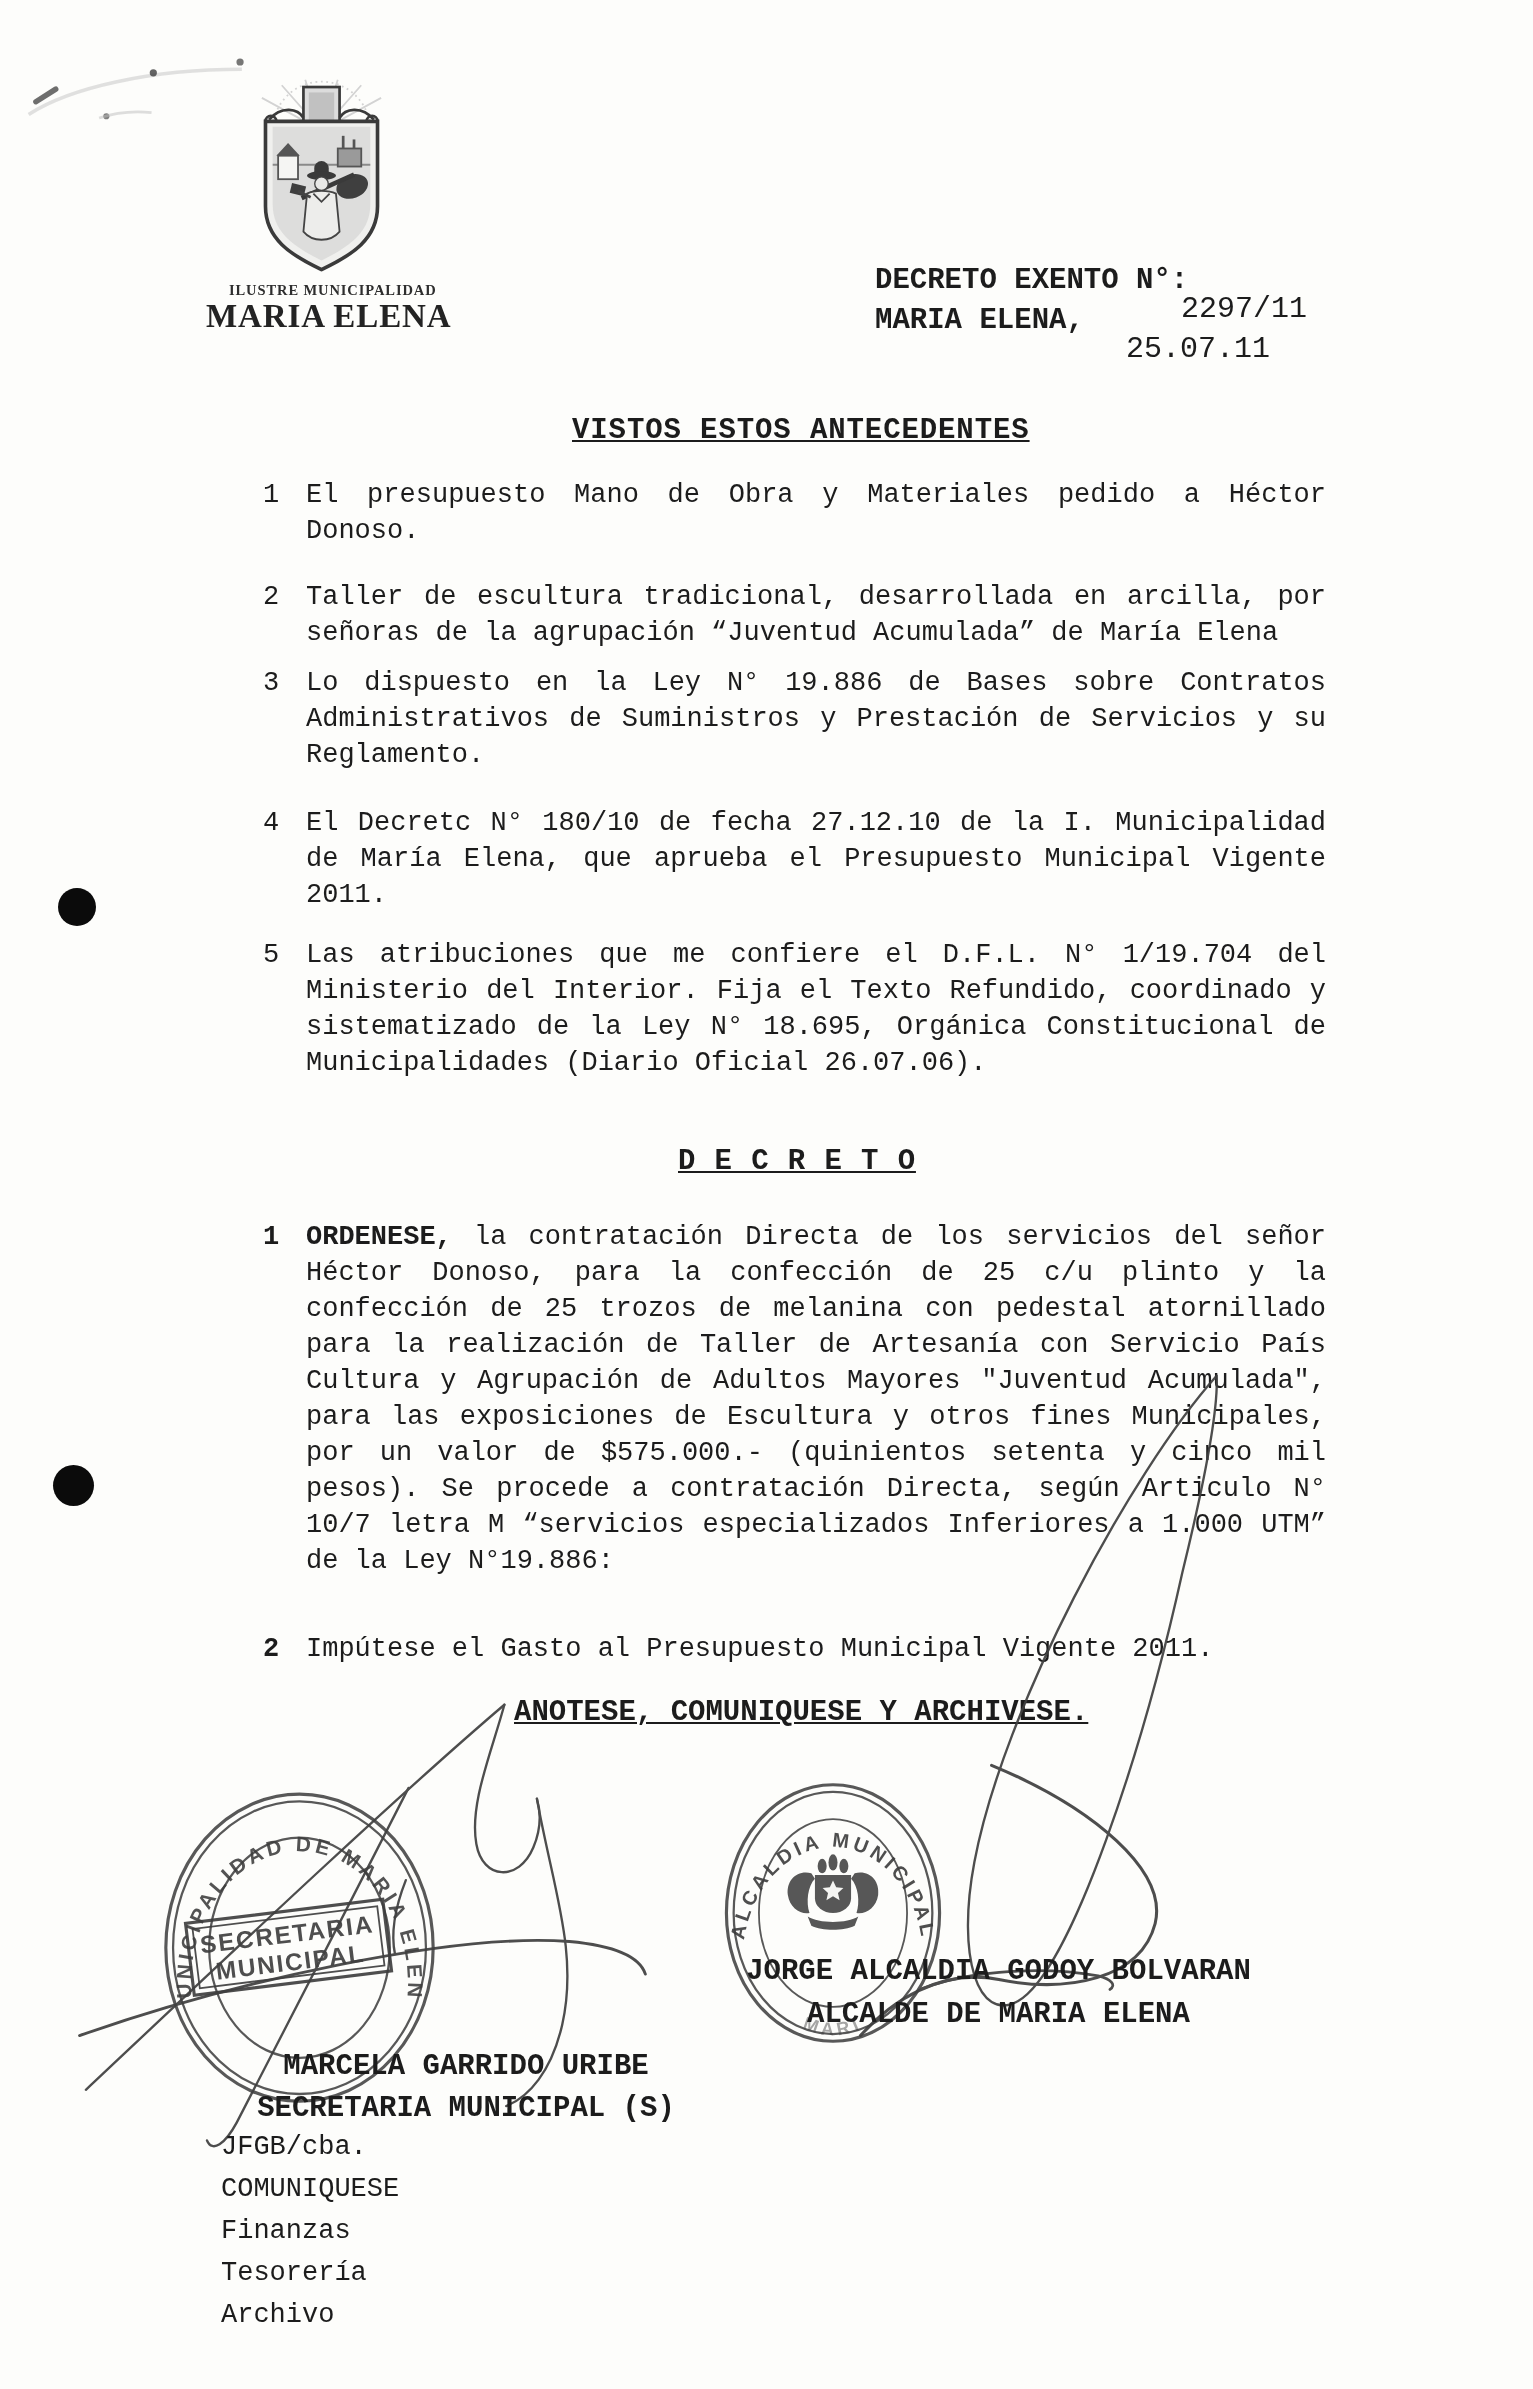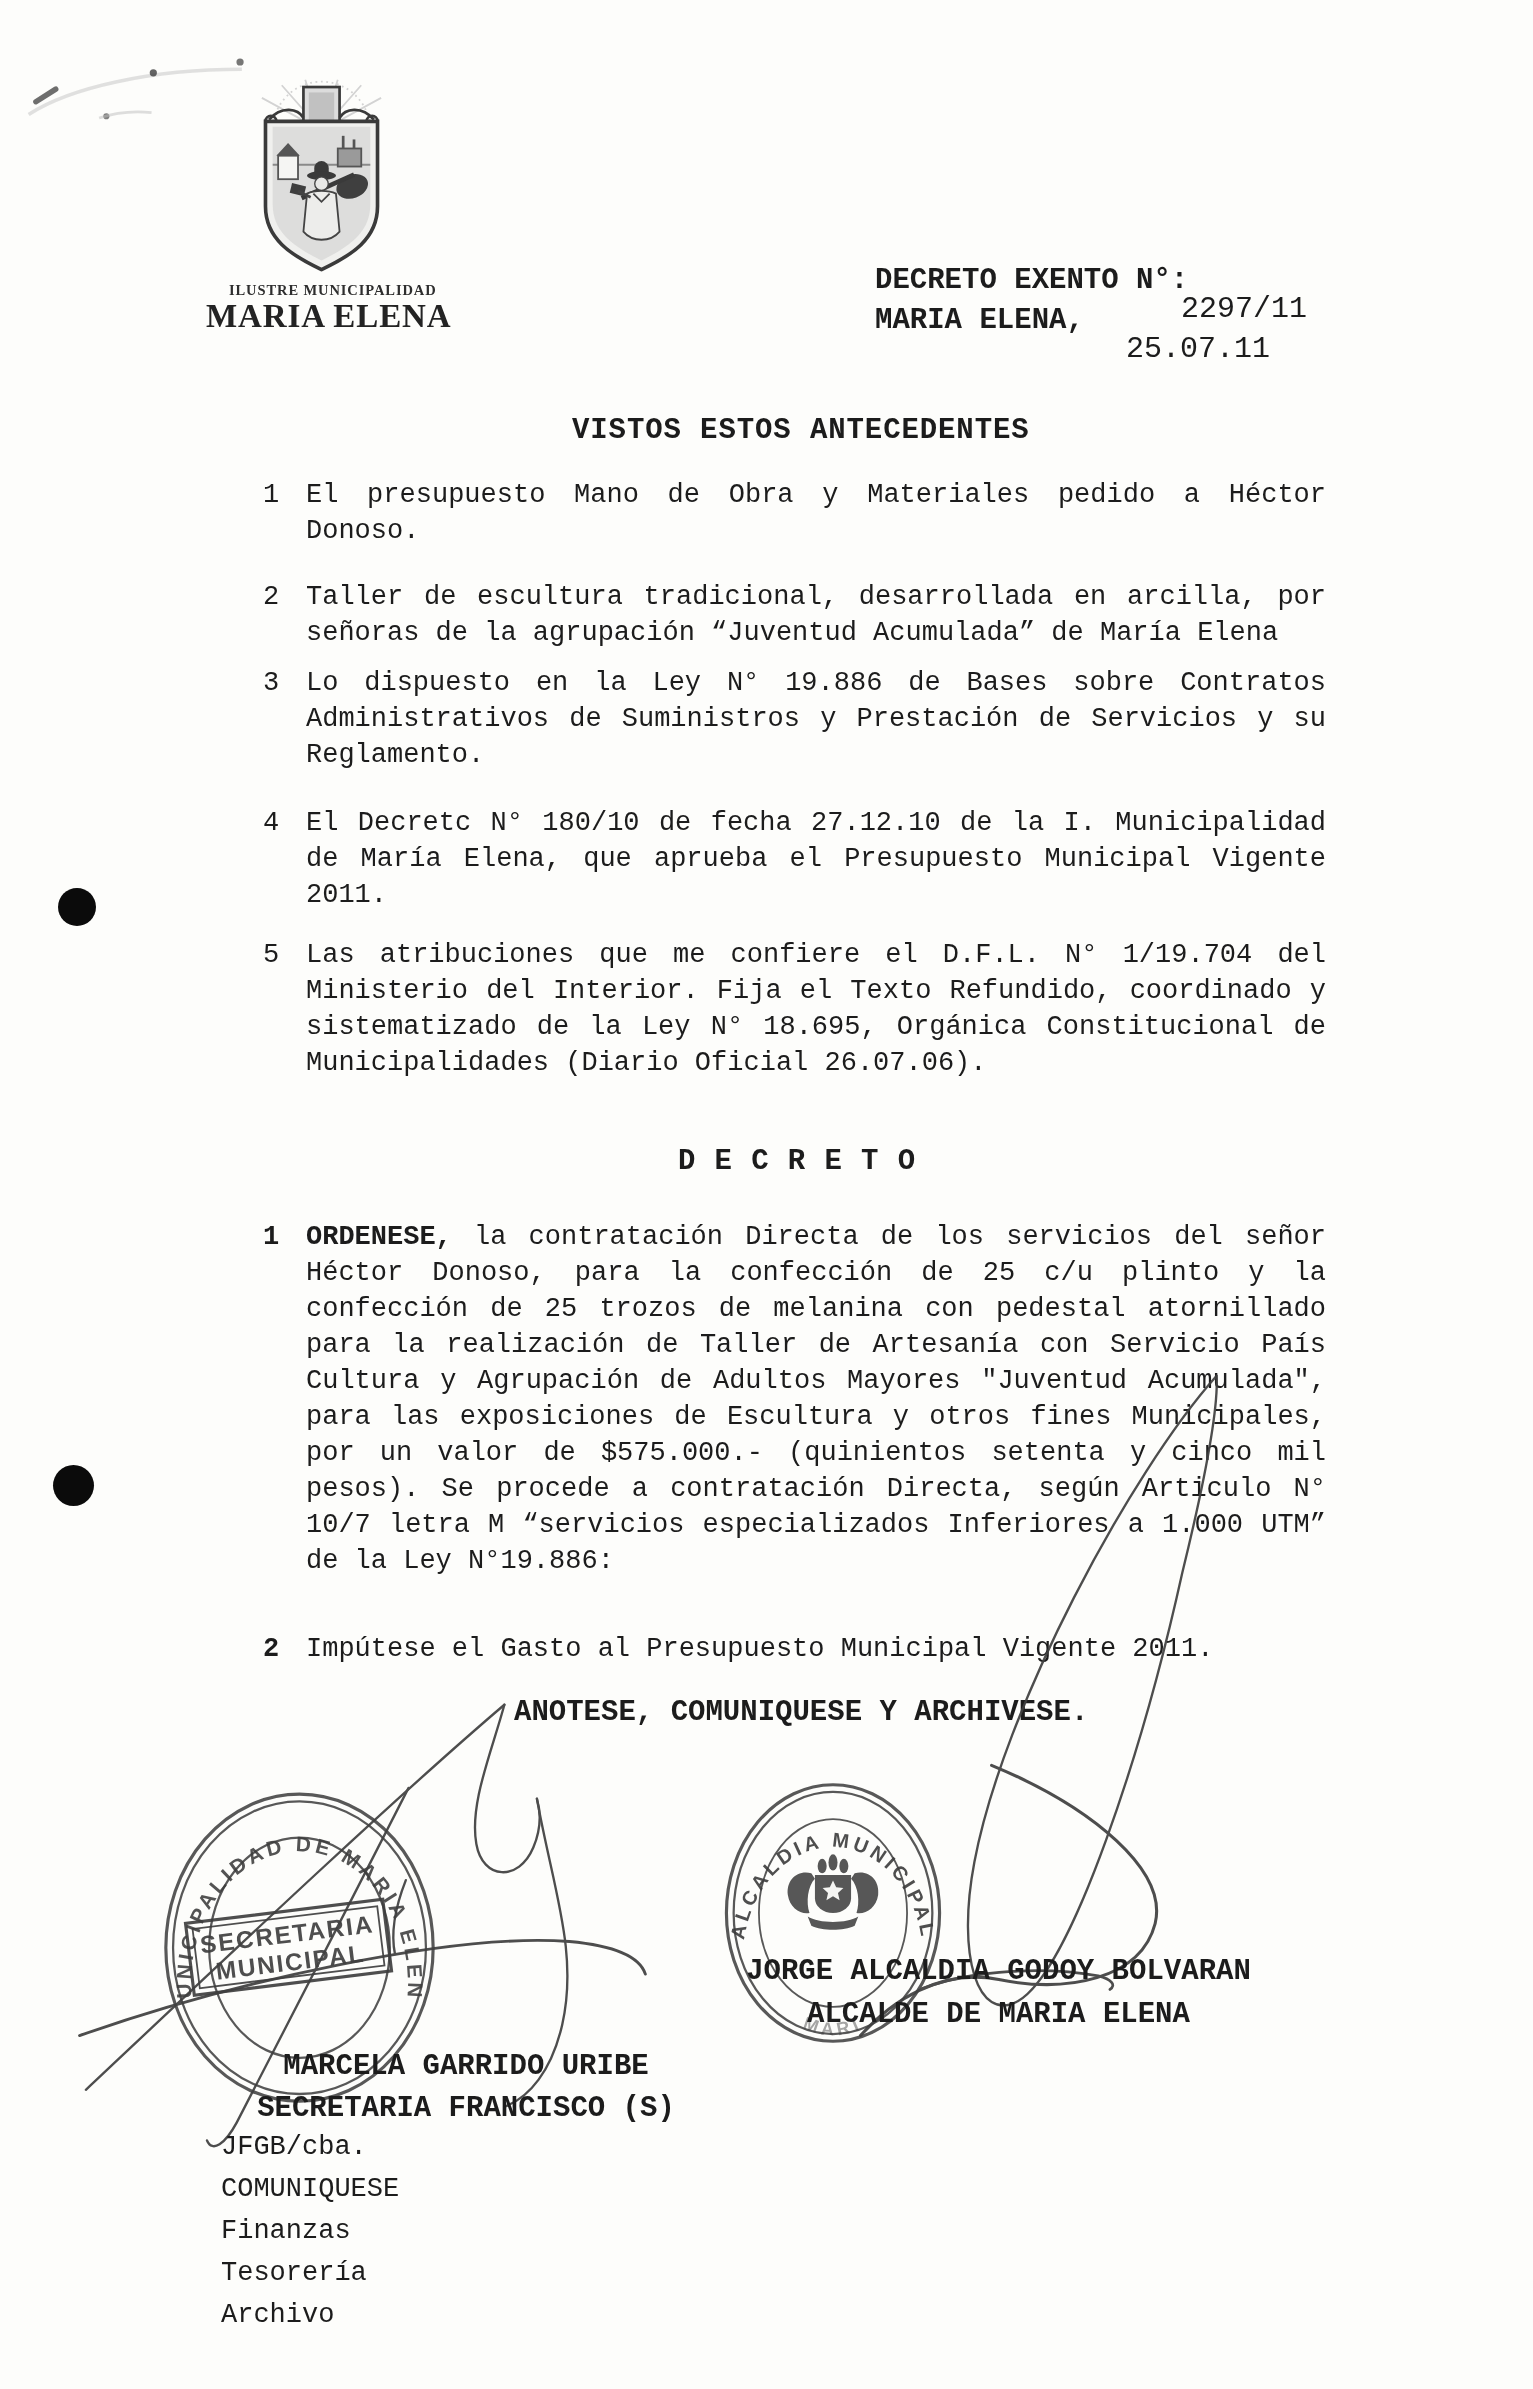--- a/index.html
+++ b/index.html
@@ -10,21 +10,21 @@
     overflow:hidden;
     font-family:"Liberation Mono","DejaVu Sans Mono",monospace;
     color:#1c1c1c;
   }
   .abs{position:absolute;}
   .b{font-weight:700;}
   .body-text{font-size:27px;line-height:36px;text-align:justify;}
   .num{font-size:27px;line-height:36px;}
   .item{position:absolute;left:306px;width:1020px;}
   .item .numcol{position:absolute;left:-43px;top:0;}
-  .heading{font-size:29px;font-weight:700;letter-spacing:0.9px;white-space:nowrap;}
+  .heading{font-size:29px;font-weight:700;letter-spacing:0.9px;white-space:nowrap;text-decoration:underline;}
   .hdr-label{font-size:29px;font-weight:700;white-space:nowrap;margin-left:39px;}
   .hdr-value{font-size:30px;font-weight:400;white-space:nowrap;margin-top:28px;}
   .letterhead-small{
     font-family:"Liberation Serif","DejaVu Serif",serif;
     font-size:14.5px;font-weight:700;letter-spacing:0.9px;color:#2e2e2e;
     text-align:center;white-space:nowrap;
   }
   .letterhead-big{
     font-family:"Liberation Serif","DejaVu Serif",serif;
     font-size:33px;font-weight:700;letter-spacing:0.9px;color:#232323;
@@ -185,21 +185,21 @@
 
     <path d="M1346,1522 C1250,1630 1110,1890 1078,2060 C1058,2165 1082,2238 1126,2214 C1186,2180 1266,1930 1308,1740 C1330,1650 1348,1560 1346,1522"></path>
     <path d="M1097,1953 C1210,2000 1292,2070 1278,2128 C1262,2190 1180,2205 1105,2190 C1040,2177 985,2215 952,2252" stroke-width="3.4"></path>
     <path d="M1020,2200 C1080,2178 1160,2176 1215,2186 C1230,2190 1235,2196 1228,2201" stroke-width="3"></path>
   </svg>
 
   <div class="abs sig-name" style="left:709px;top:1955px;width:579px;">JORGE ALCALDIA GODOY BOLVARAN</div>
   <div class="abs sig-name" style="left:709px;top:1998px;width:579px;">ALCALDE DE MARIA ELENA</div>
 
   <div class="abs sig-name" style="left:231px;top:2050px;width:470px;">MARCELA GARRIDO URIBE</div>
-  <div class="abs sig-name" style="left:231px;top:2092px;width:470px;">SECRETARIA FRANCISCO (S)</div>
+  <div class="abs sig-name" style="left:231px;top:2092px;width:470px;">SECRETARIA MUNICIPAL (S)</div>
 
   <div class="abs" style="left:221px;top:2126px;">
     <div class="footer-line">JFGB/cba.</div>
     <div class="footer-line">COMUNIQUESE</div>
     <div class="footer-line">Finanzas</div>
     <div class="footer-line">Tesorería</div>
     <div class="footer-line">Archivo</div>
   </div>
 
 </div>

